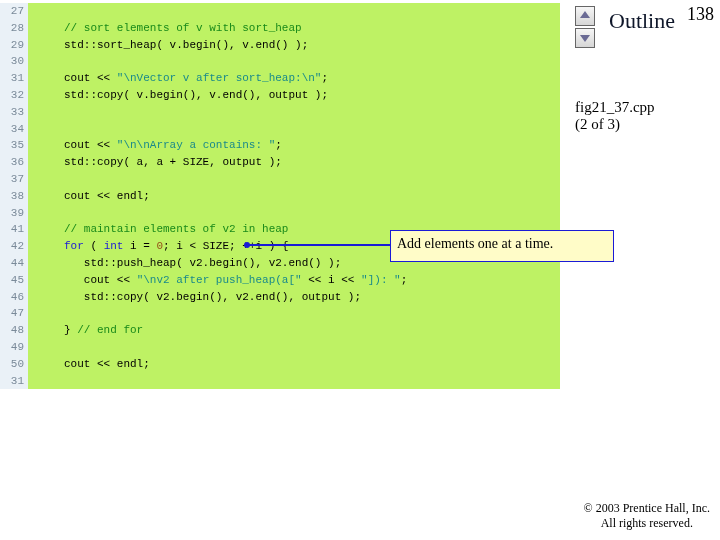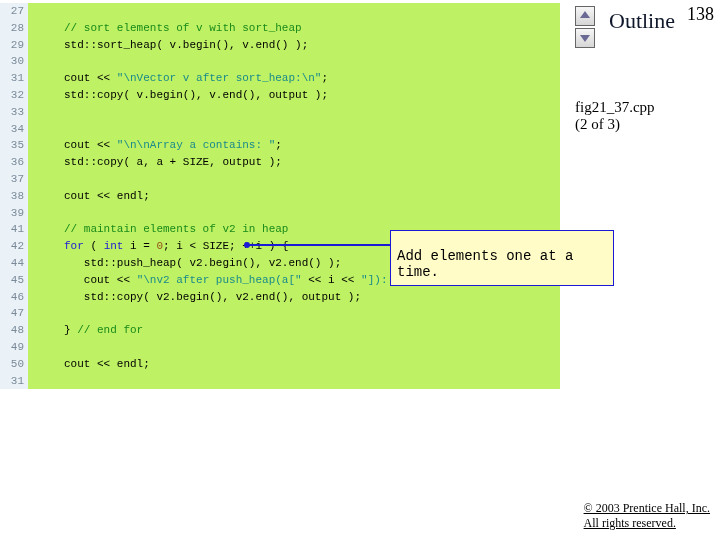--- a/index.html
+++ b/index.html
@@ -95,46 +95,45 @@
     margin-top: 44px;
   }
   .callout {
     position: absolute;
     left: 390px;
     top: 230px;
     width: 210px;
     height: 20px;
     background: #fffcc8;
     border: 1.5px solid #1a1ad6;
-    font-family: Liberation Mono, monospace;
+    font-family: Liberation Serif, serif;
     font-size: 14px;
-    padding: 17px 6px;
+    padding: 5px 6px;
   }
   .connector {
     position: absolute;
     left: 246px;
     top: 244px;
     width: 148px;
     height: 2px;
     background: #1a1ad6;
   }
   .connector::before{
     content:"";
     position:absolute;left:-2px;top:-2px;
     width:6px;height:6px;background:#1a1ad6;border-radius:50%;
   }
   .footer {
     position: absolute;
     right: 10px;
     bottom: 10px;
-    text-align: left;
+    text-align: center;
     font-family: "Times New Roman", serif;
     font-size: 12px;
     line-height: 1.2;
-    text-decoration: underline;
   }
 </style>
 </head>
 <body>
 
 <div class="code-block" id="code-block">
     <div class="line">
       <span class="lnum">27</span>
       <span class="code"></span>
     </div>

